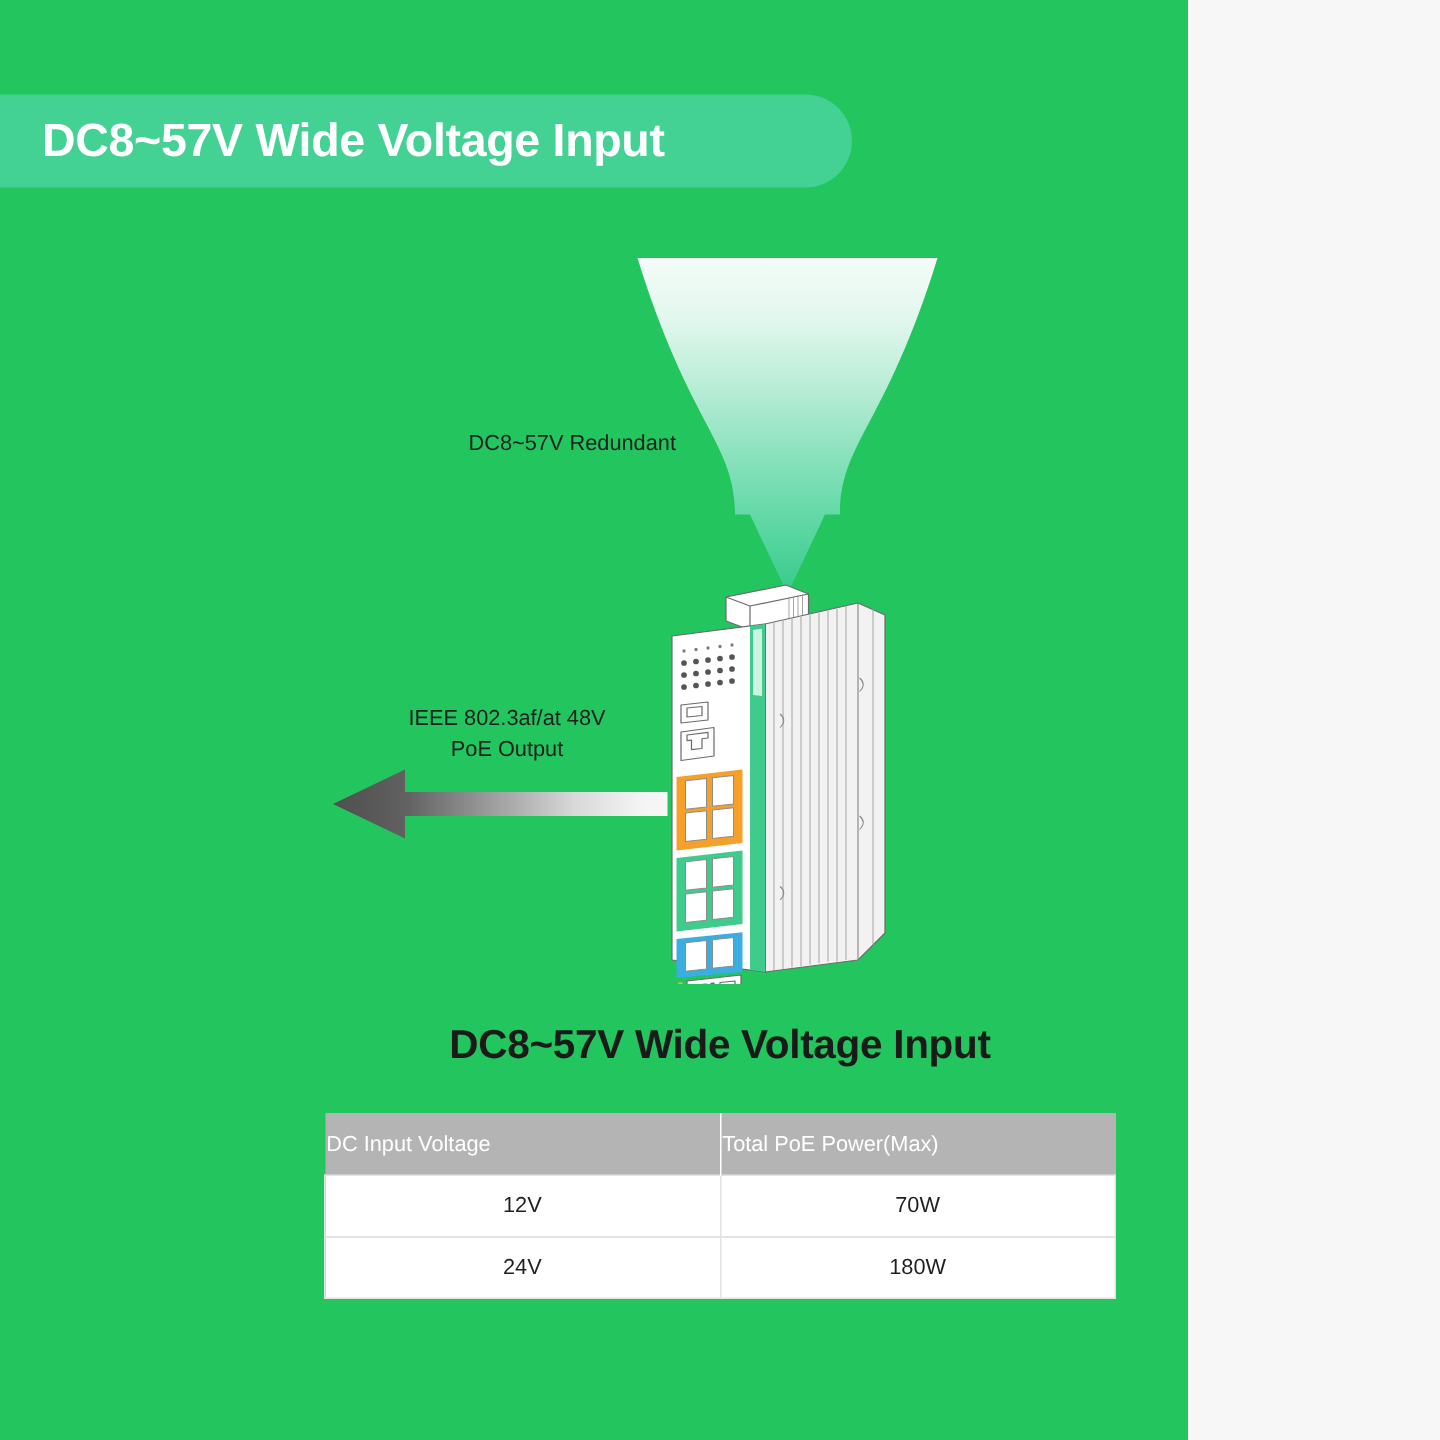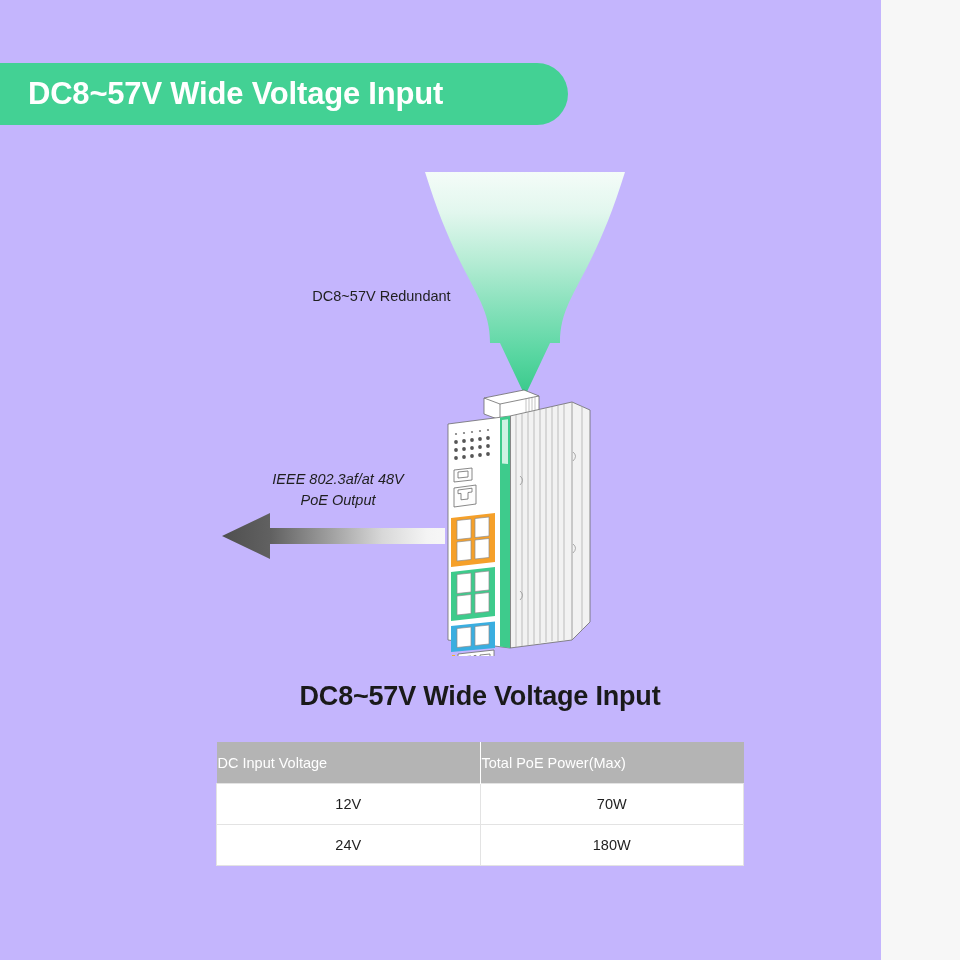--- a/index.html
+++ b/index.html
@@ -10,22 +10,22 @@
     width: 960px;
     height: 960px;
     background: #f7f7f7;
     font-family: "Liberation Sans", sans-serif;
     overflow: hidden;
     position: relative;
   }
   #stage {
     position: absolute;
     left: 0; top: 0;
-    width: 881px; height: 960px;
-    background: #c4b5fd;
+    width: 792px; height: 960px;
+    background: #22c55e;
   }
 
   
   #header-badge {
     position: absolute;
     left: 0px;
     top: 63px;
     width: 568px;
     height: 62px;
     background: #43d194;
@@ -72,21 +72,20 @@
   }
   #label-power-input {
     left: 284px;
     top: 286px;
     width: 195px;
   }
   #label-poe-output {
     left: 248px;
     top: 469px;
     width: 180px;
-    font-style: italic;
   }
 
   
   #device {
     position: absolute;
     left: 438px;
     top: 386px;
     width: 170px;
     height: 270px;
   }

